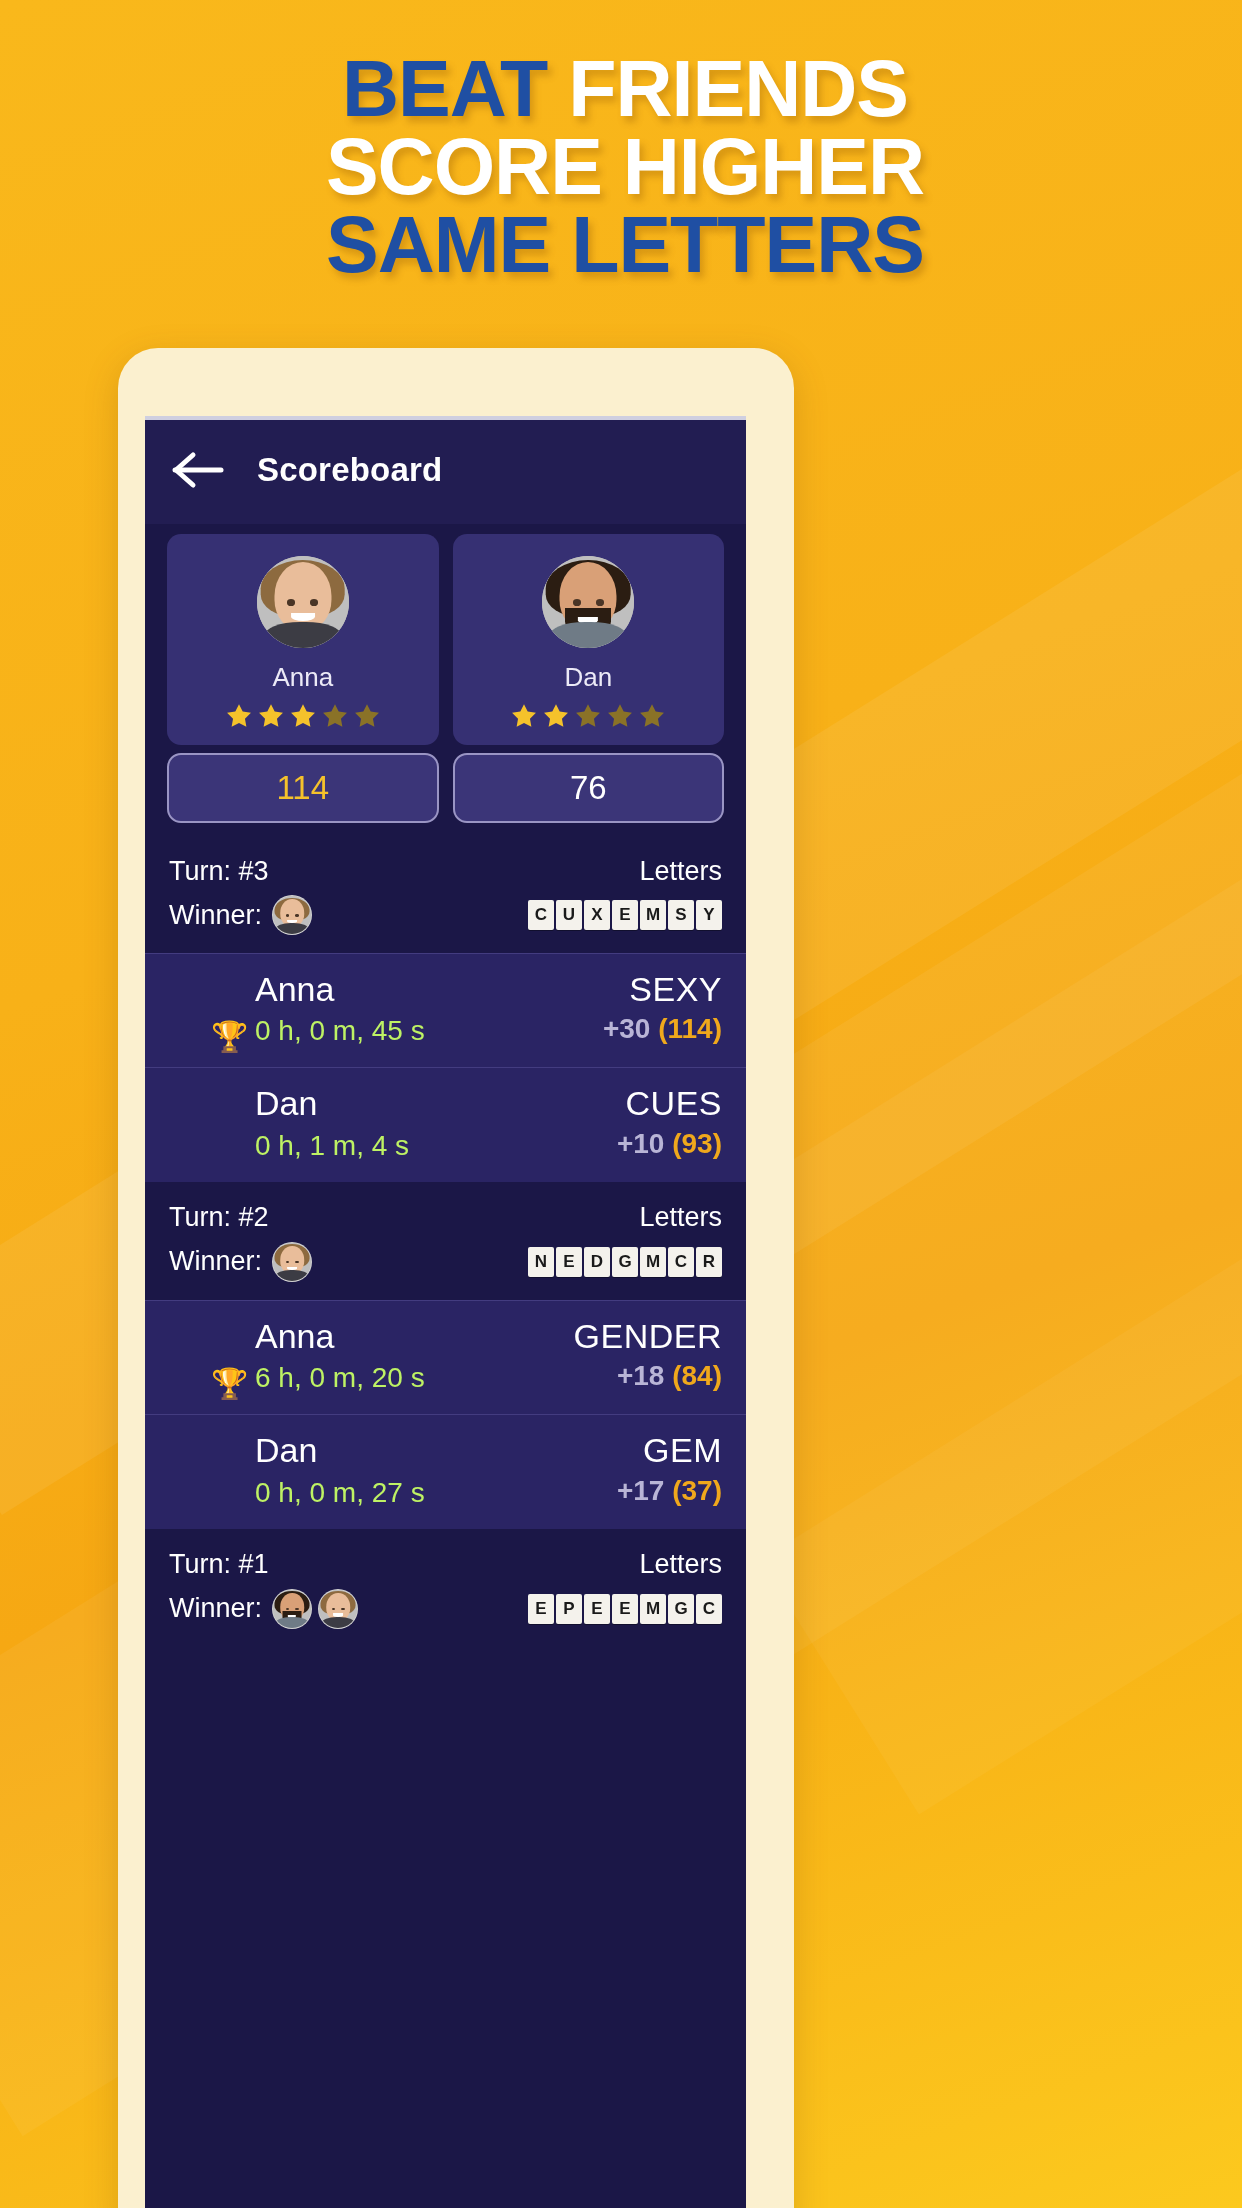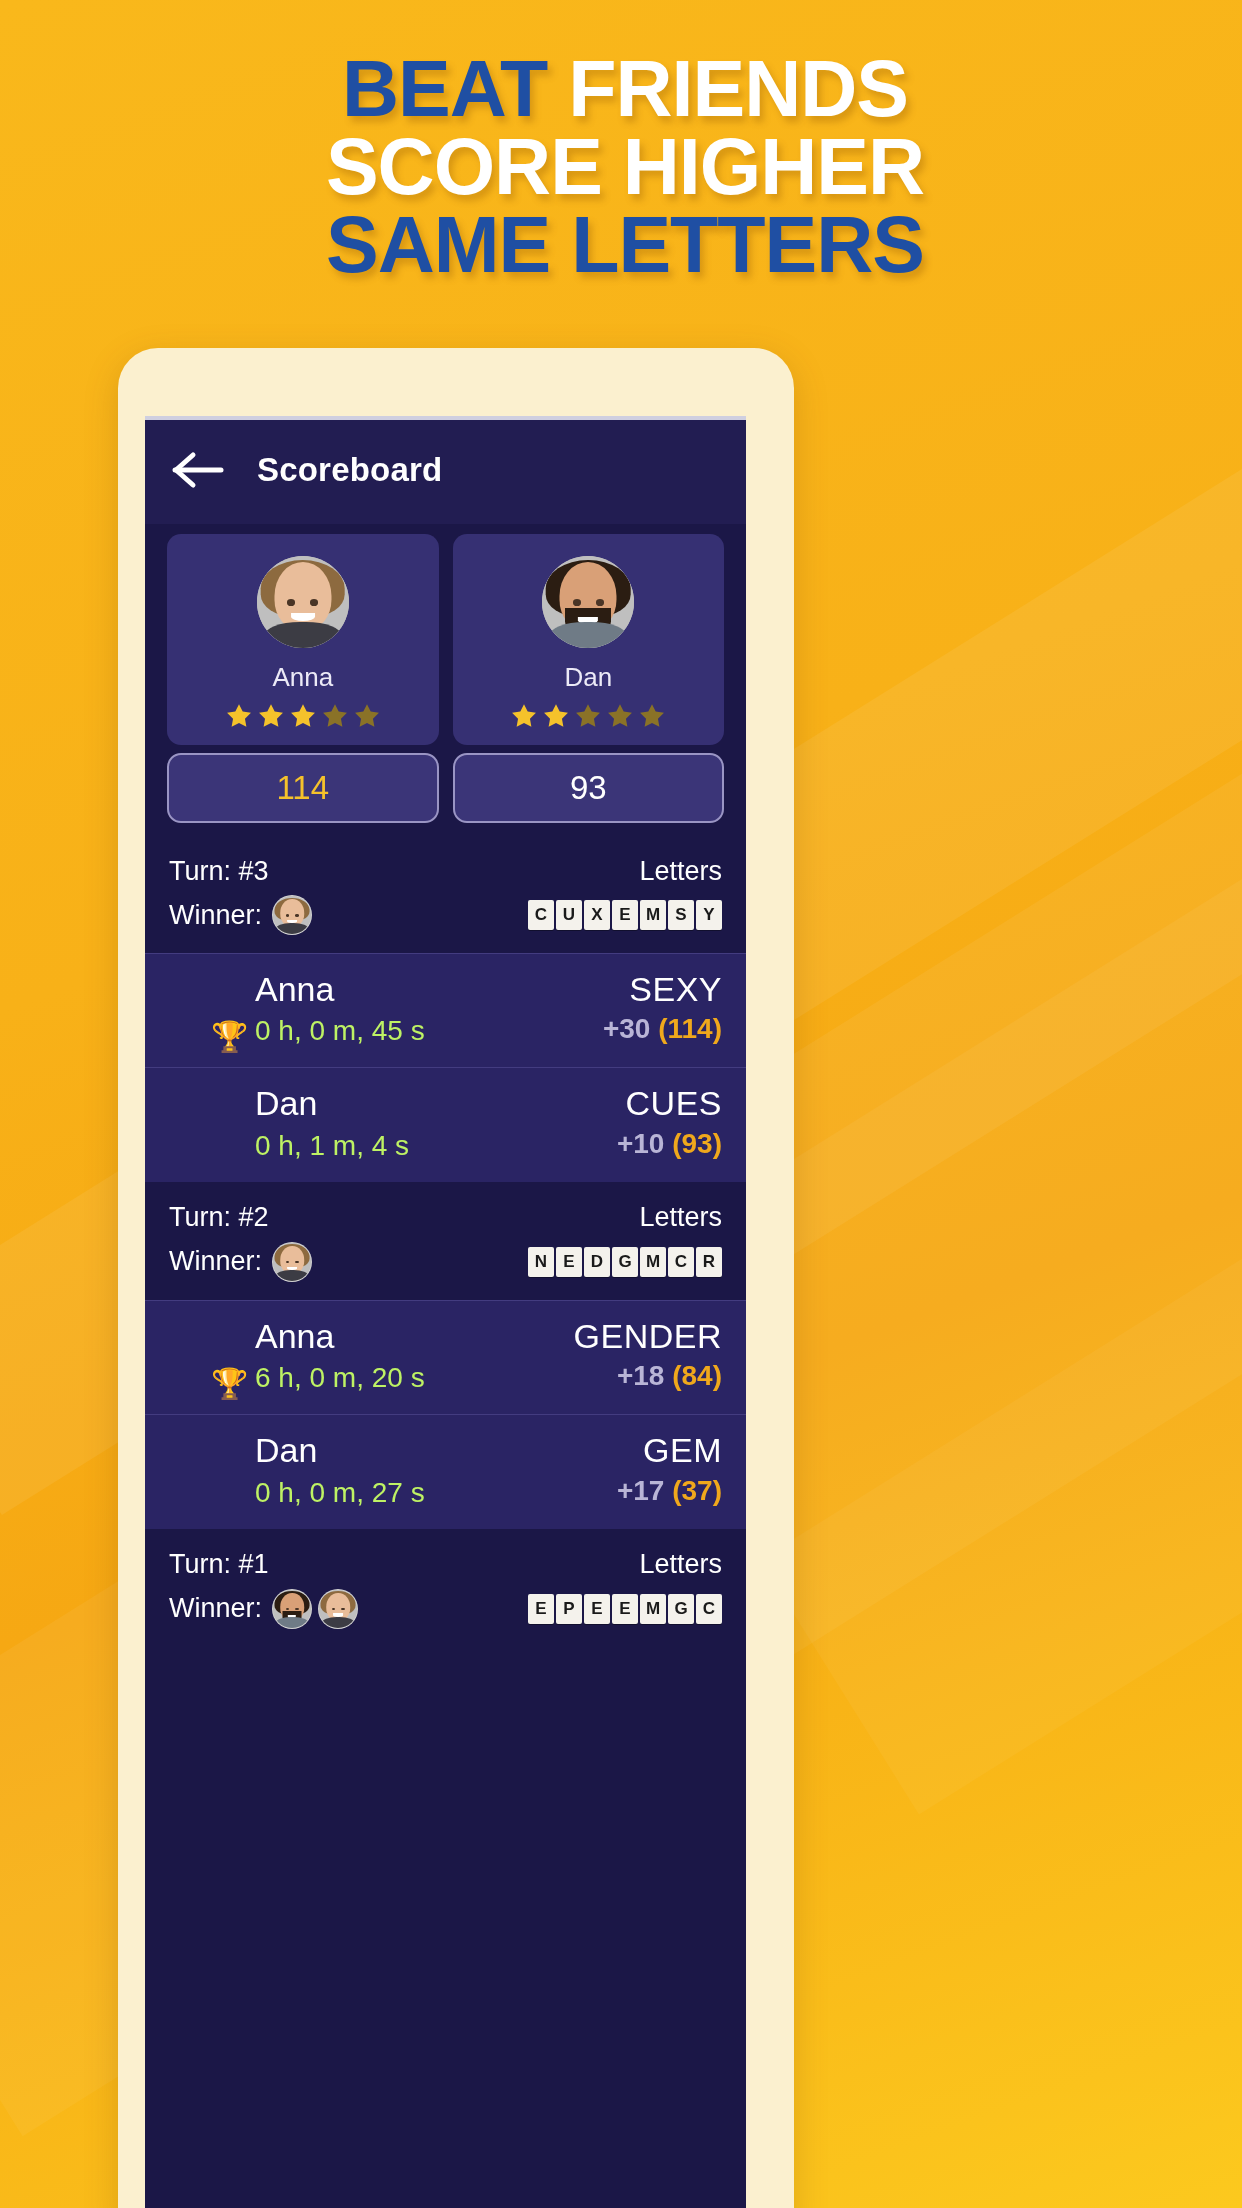--- a/index.html
+++ b/index.html
@@ -277,21 +277,21 @@
               </svg></span><span class="st"><svg width="30" height="30" viewBox="0 0 24 24">
                 <path fill="#8a7227" d="M12 2.5l2.95 5.98 6.6.96-4.78 4.66 1.13 6.57L12 17.57 6.1 20.67l1.13-6.57L2.45 9.44l6.6-.96z"></path>
               </svg></span><span class="st"><svg width="30" height="30" viewBox="0 0 24 24">
                 <path fill="#8a7227" d="M12 2.5l2.95 5.98 6.6.96-4.78 4.66 1.13 6.57L12 17.57 6.1 20.67l1.13-6.57L2.45 9.44l6.6-.96z"></path>
               </svg></span></div>
       </div>
     </div>
 
     <div class="score-row">
       <div class="score-box gold">114</div>
-      <div class="score-box white">93</div>
+      <div class="score-box white">76</div>
     </div>
 
     <div id="turn-list">
         <div class="turn-header">
           <div class="th-line">
             <div class="th-left">Turn: #3</div>
             <div class="th-right">Letters</div>
           </div>
           <div class="th-line">
             <div class="th-left">

